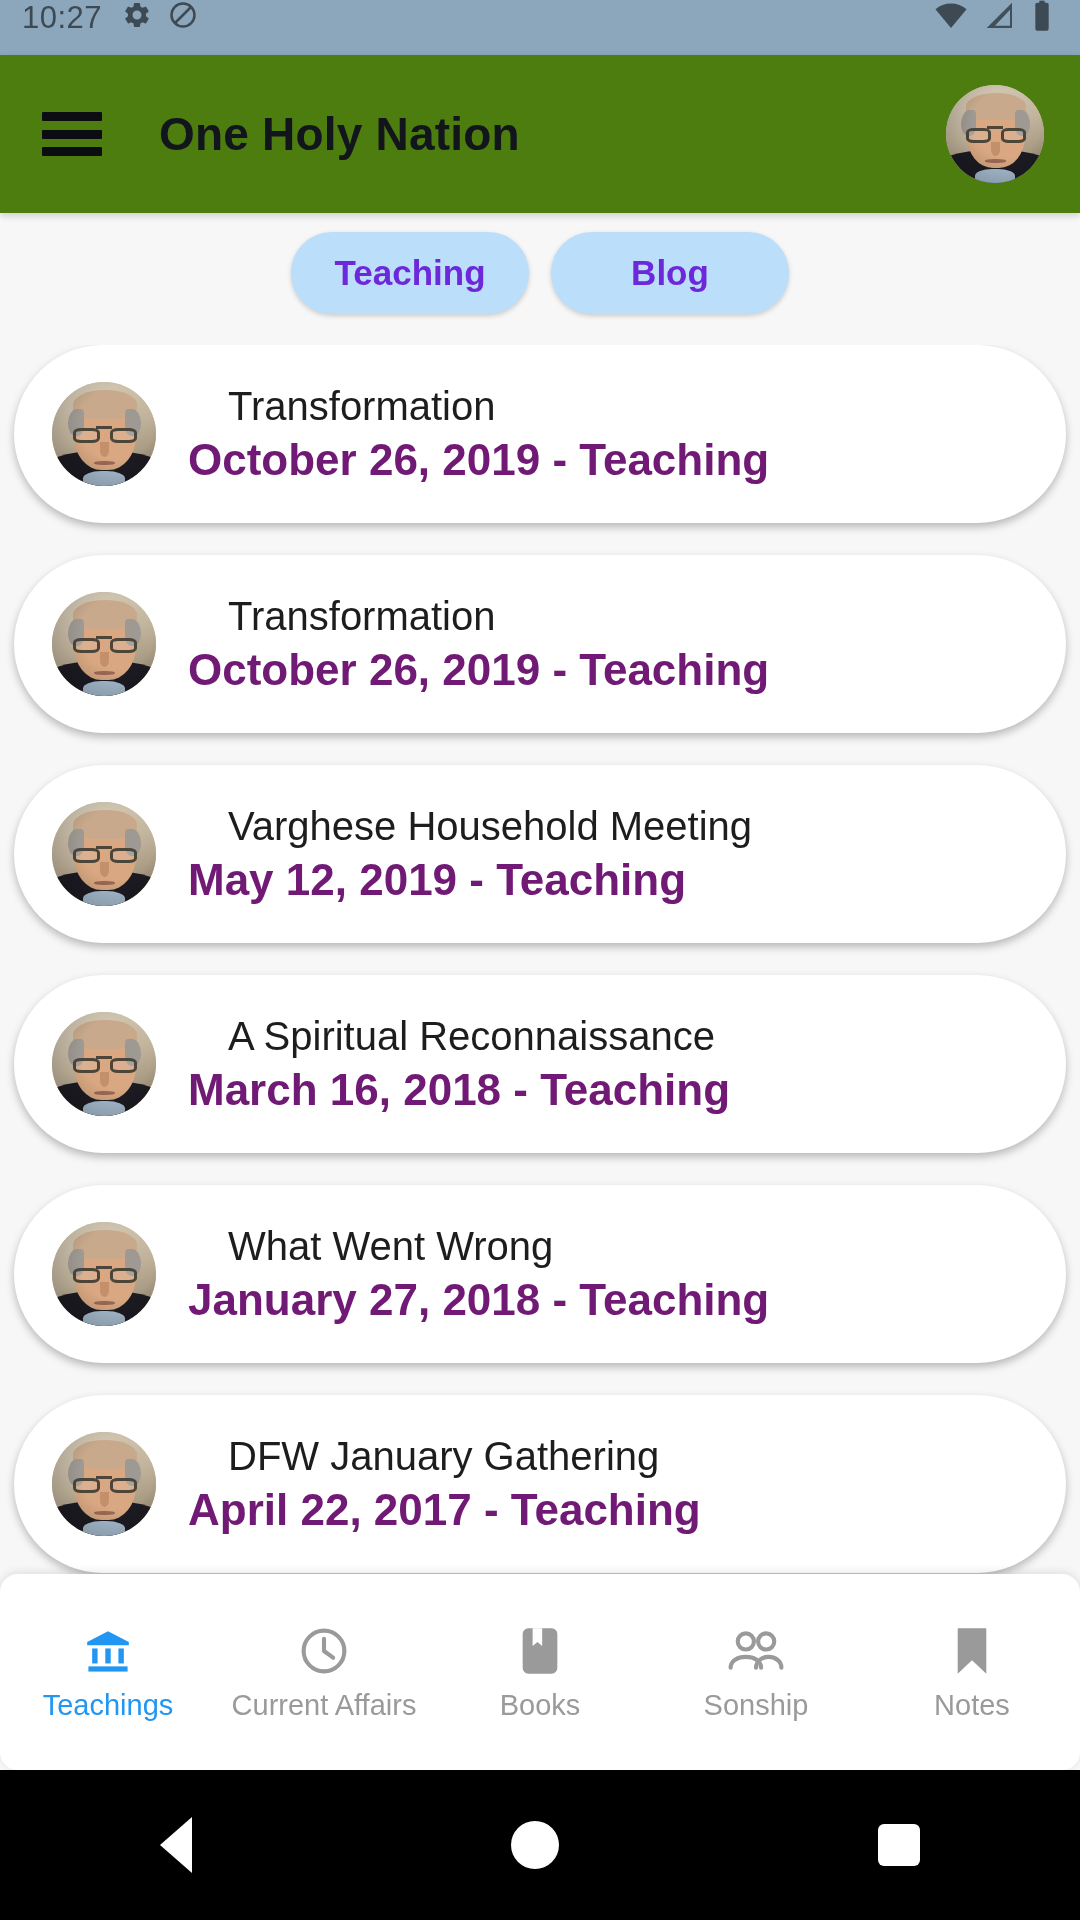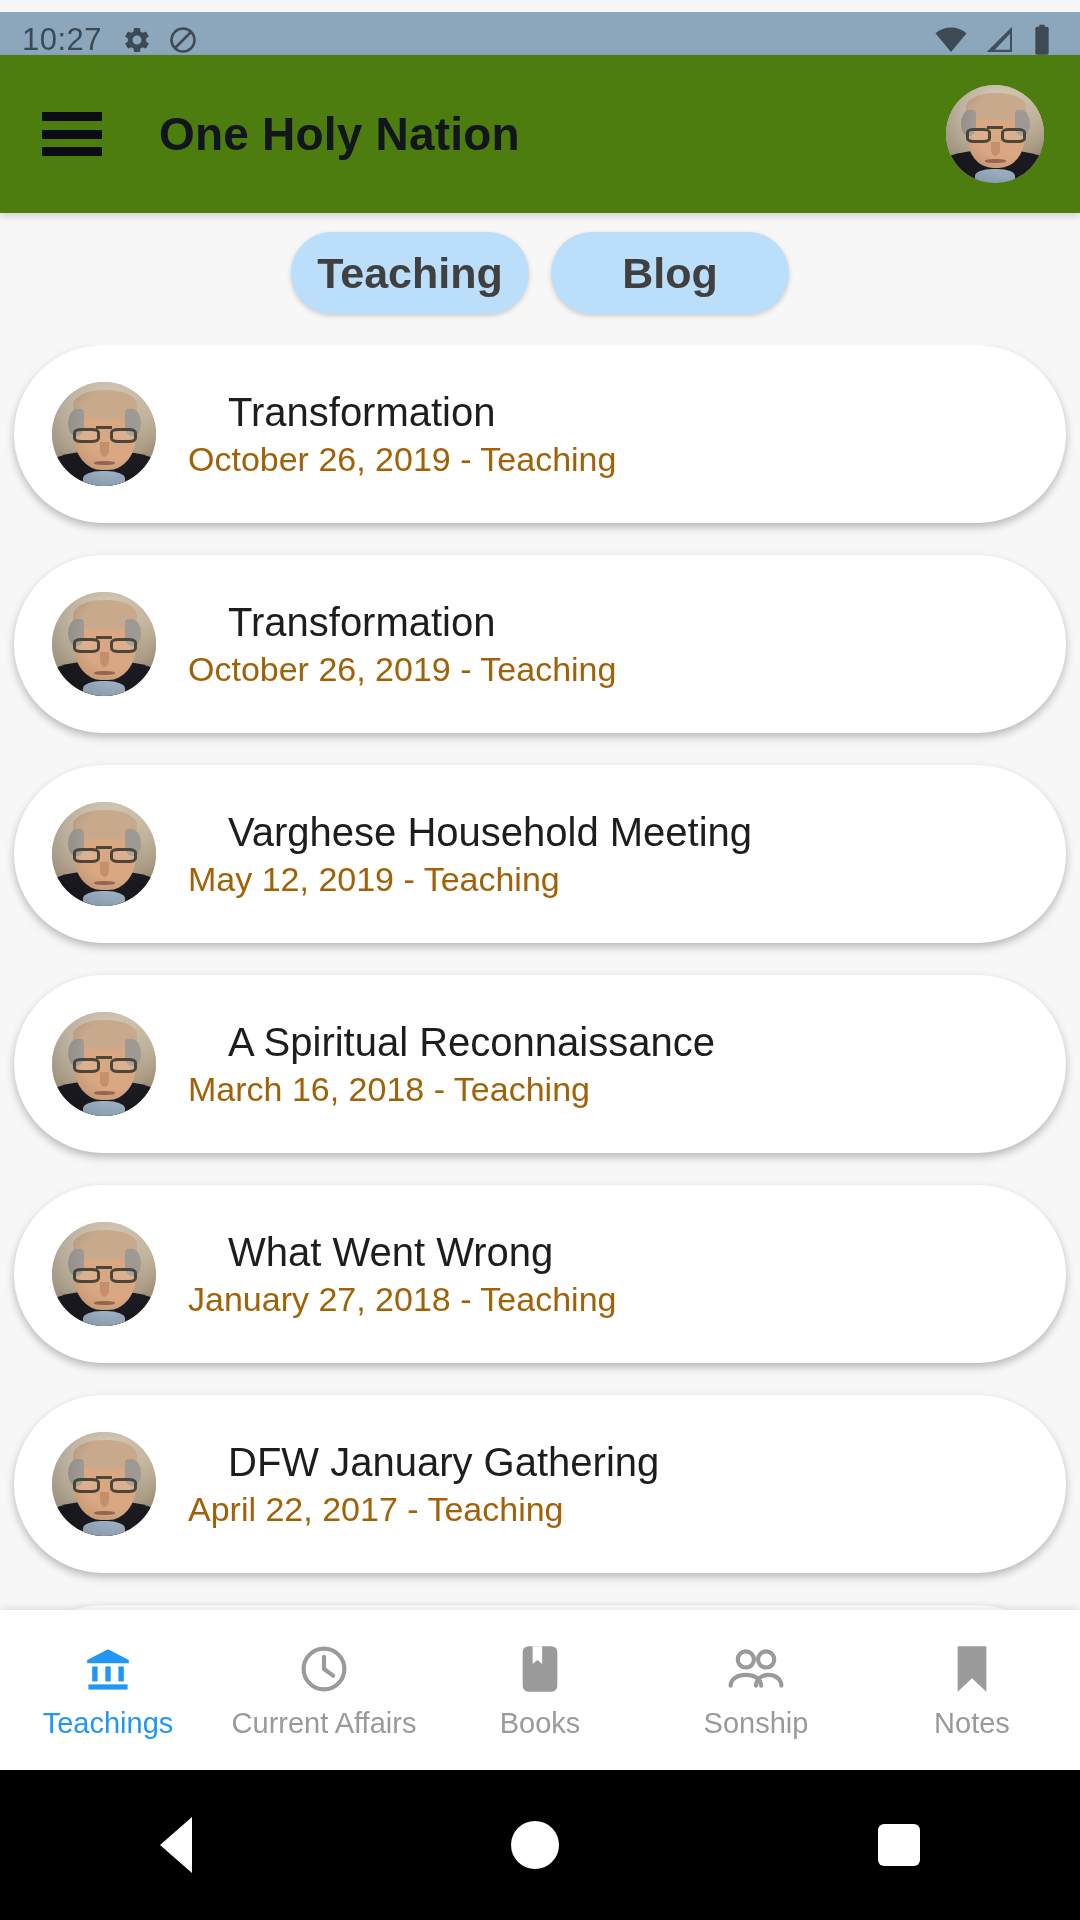--- a/index.html
+++ b/index.html
@@ -7,23 +7,22 @@
     width:1080px; height:1920px;
     font-family:"Liberation Sans", sans-serif;
     background:#ffffff;
     overflow:hidden;
   }
   #phone { position:relative; width:1080px; height:1920px; background:#F7F7F7; }
 
   
   .statusbar {
     position:absolute; top:0; left:0; width:1080px; height:55px;
-    background:#8CA7BB; display:flex; align-items:center;
+    background:#8CA7BB; display:flex; align-items:flex-start;
     padding:0 22px;
-    margin-top:12px;
   }
   .sb-time {
     font-size:31px; color:#3D4A54; letter-spacing:0.5px;
     font-family:"Liberation Sans", sans-serif;
   }
   .sb-left-icons { display:flex; align-items:center; gap:16px; margin-left:20px; }
   .sb-right { margin-left:auto; display:flex; align-items:center; gap:16px; padding-right:6px;}
   .sb-icon { display:block; }
 
   
@@ -79,21 +78,21 @@
 
   
   .pillbar {
     position:absolute; top:213px; left:0; width:1080px; height:120px;
     display:flex; justify-content:center; align-items:center; gap:22px;
     background:#F7F7F7;
   }
   .pill {
     background:#BBDEFB; border-radius:48px;
     height:82px; display:flex; align-items:center; justify-content:center;
-    font-size:43px; font-weight:bold; color:#404040;
+    font-size:35px; font-weight:bold; color:#6d28d9;
     box-shadow:0 2px 5px rgba(0,0,0,0.18);
     cursor:pointer;
   }
   .pill.teaching { width:238px; }
   .pill.blog { width:238px; }
 
   
   .list {
     position:absolute; top:345px; left:0; width:1080px; height:1305px;
     overflow:hidden; padding:0 14px;
@@ -105,28 +104,29 @@
     display:flex; align-items:center;
     box-shadow:0 4px 9px rgba(0,0,0,0.26);
     cursor:pointer;
   }
   .card-avatar {
     width:104px; height:104px; border-radius:50%; overflow:hidden;
     margin-left:38px; flex:none;
   }
   .card-text { margin-left:32px; display:flex; flex-direction:column; gap:6px; }
   .card-title { font-size:40px; color:#1D1D1D; line-height:1.12;margin-left:40px; }
-  .card-sub { font-size:34px; color:#a16207; line-height:1.12; }
+  .card-sub { font-size:44px; color:#701a75; line-height:1.12;font-weight:bold; }
 
   
   .bottomnav {
-    position:absolute; bottom:150px; left:0; width:1080px; height:160px;
+    position:absolute; bottom:150px; left:0; width:1080px; height:196px;
     background:#FFFFFF; display:flex; align-items:center;
     box-shadow:0 -2px 8px rgba(0,0,0,0.10);
     z-index:7;
+    border-radius:18px;
   }
   .navitem {
     flex:1; display:flex; flex-direction:column; align-items:center; gap:12px;
     cursor:pointer;
   }
   .navlabel { font-size:29px; color:#9A9A9A; }
   .navitem.active .navlabel { color:#2196F3; }
   .navicon { height:54px; display:flex; align-items:flex-end; justify-content:center; }
 
   

